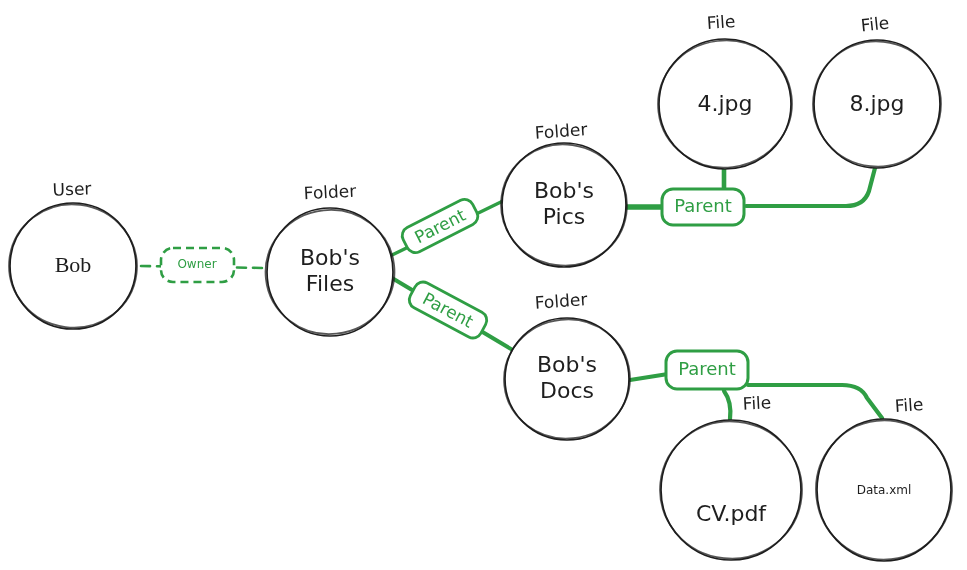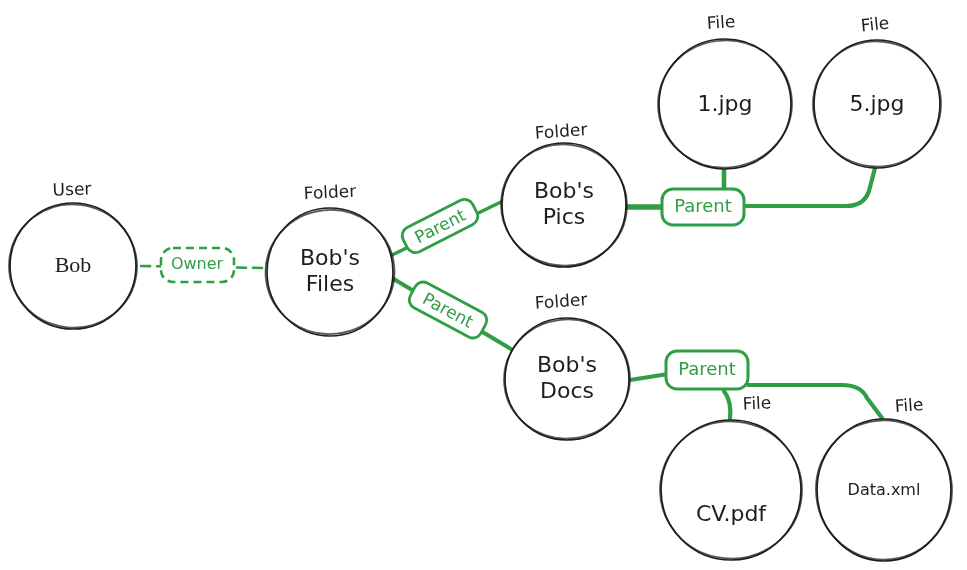--- a/index.html
+++ b/index.html
@@ -102,27 +102,27 @@
     <div class="lbl type-lbl r-m6" style="left:875px; top:24px;">File</div>
     <div class="lbl type-lbl r-m4" style="left:561px; top:301px;">Folder</div>
     <div class="lbl type-lbl r-m3" style="left:757px; top:403px;">File</div>
     <div class="lbl type-lbl r-m4" style="left:909px; top:405px;">File</div>
 
     <div class="lbl node-lbl" style="left:73px; top:265px;font-family:Liberation Serif, serif;">Bob</div>
     <div class="lbl node-lbl" style="left:330px; top:271px;">Bob's
 Files</div>
     <div class="lbl node-lbl" style="left:564px; top:204px;">Bob's
 Pics</div>
-    <div class="lbl node-lbl" style="left:725px; top:104px;">1.jpg</div>
-    <div class="lbl node-lbl" style="left:877px; top:104px;">5.jpg</div>
+    <div class="lbl node-lbl" style="left:725px; top:104px;">4.jpg</div>
+    <div class="lbl node-lbl" style="left:877px; top:104px;">8.jpg</div>
     <div class="lbl node-lbl" style="left:567px; top:378px;">Bob's
 Docs</div>
     <div class="lbl node-lbl" style="left:731px; top:514px;">CV.pdf</div>
-    <div class="lbl node-lbl" style="left:884px; top:490px; font-size:16px;">Data.xml</div>
+    <div class="lbl node-lbl" style="left:884px; top:490px; font-size:12px;">Data.xml</div>
 
-    <div class="lbl edge-lbl" style="left:197px; top:264px; font-size:16px;">Owner</div>
+    <div class="lbl edge-lbl" style="left:197px; top:264px; font-size:12px;">Owner</div>
     <div class="lbl edge-lbl rot-up" style="left:440px; top:226px;">Parent</div>
     <div class="lbl edge-lbl rot-dn" style="left:448px; top:310px;">Parent</div>
     <div class="lbl edge-lbl" style="left:703px; top:206px;">Parent</div>
     <div class="lbl edge-lbl" style="left:707px; top:369px;">Parent</div>
   </div>
 
 </div>
 
 </body></html>

